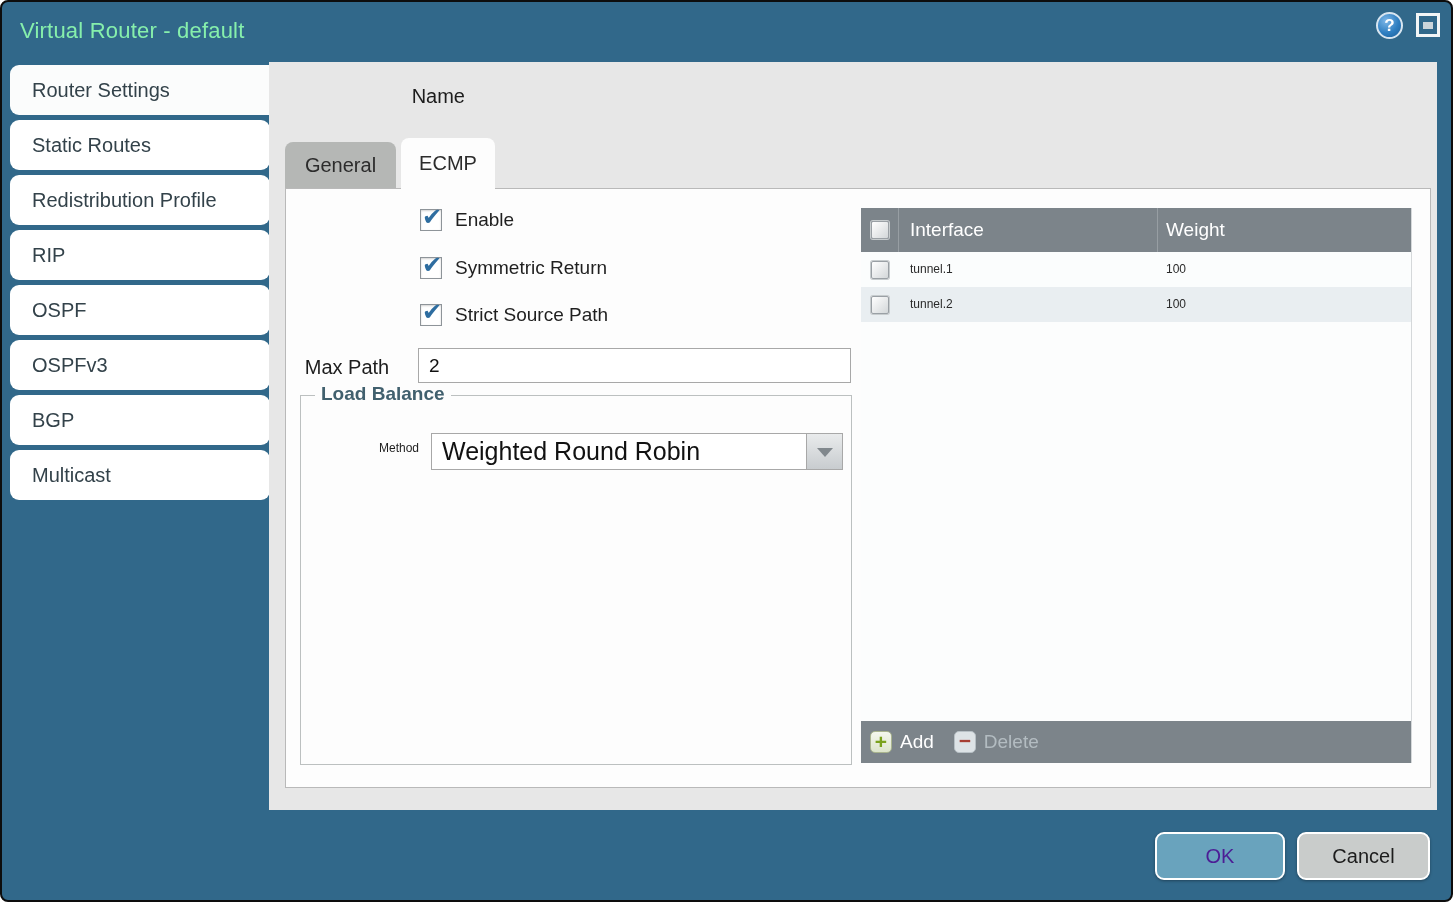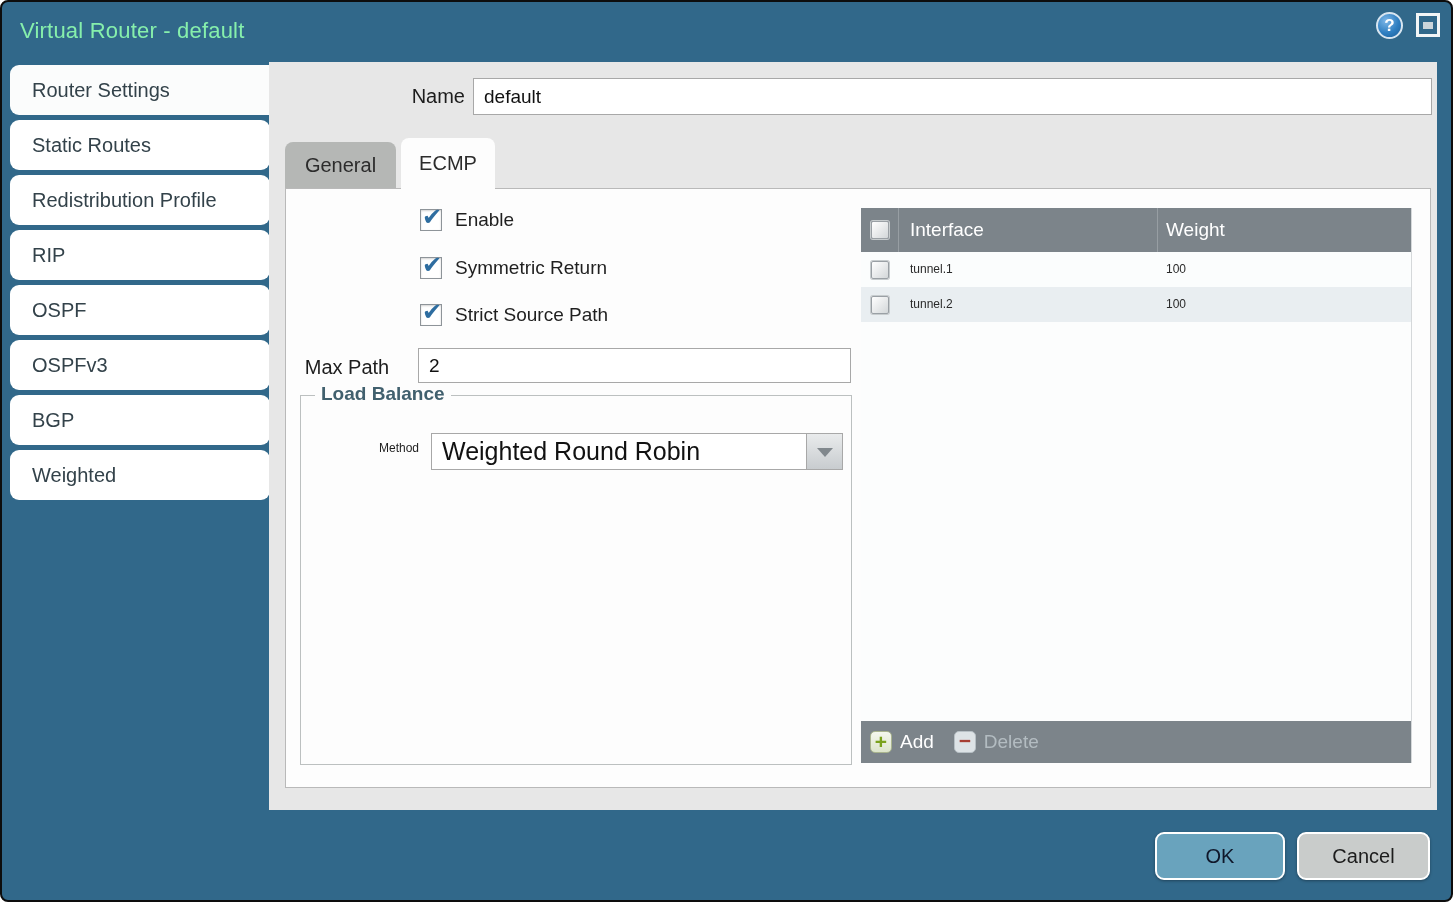--- a/index.html
+++ b/index.html
@@ -91,21 +91,21 @@
           font-size:21px; font-weight:bold; }
   .chip-plus { background:linear-gradient(#f4f7ee, #dde5cb); border:1px solid #a9b48e; color:#7aa21c; }
   .chip-minus { background:#dde3e6; border:1px solid #b7c0c5; color:#a63e33; line-height:17px; }
   .add-label { color:#fff; }
   .del-label { color:#b3bcc1; }
 
   
   .btn { position:absolute; top:830px; height:48px; border:2px solid #fff; border-radius:9px;
          font-size:20px; font-family:"Liberation Sans", sans-serif; cursor:pointer;
          box-shadow:0 1px 3px rgba(0,0,0,.35); }
-  .btn-ok { left:1153px; width:130px; background:#69a3bd; color:#0f172a; }
+  .btn-ok { left:1153px; width:130px; background:#69a3bd; color:#4c1d95; }
   .btn-cancel { left:1295px; width:133px; background:#c9cccb; color:#1d1d1d; }
 </style>
 </head>
 <body>
 
 <div class="dialog">
 
   <div class="titlebar">
     <span class="title">Virtual Router - default</span>
     <div class="help-icon">
@@ -117,29 +117,26 @@
   </div>
 
   <nav class="sidebar">
     <div class="side-item active">Router Settings</div>
     <div class="side-item">Static Routes</div>
     <div class="side-item">Redistribution Profile</div>
     <div class="side-item">RIP</div>
     <div class="side-item">OSPF</div>
     <div class="side-item">OSPFv3</div>
     <div class="side-item">BGP</div>
-    <div class="side-item">Weighted</div>
+    <div class="side-item">Multicast</div>
   </nav>
 
   <div class="content">
 
     <div class="name-label">Name</div>
-    <div class="text-input name-input">
-      <span>default</span>
-    </div>
 
     <div class="tab tab-general">General</div>
     <div class="tab tab-ecmp">ECMP</div>
 
     <div class="panel">
 
       <div class="check-row cr-0">
         <span class="checkbox">
           <span class="check">✔</span>
         </span>

